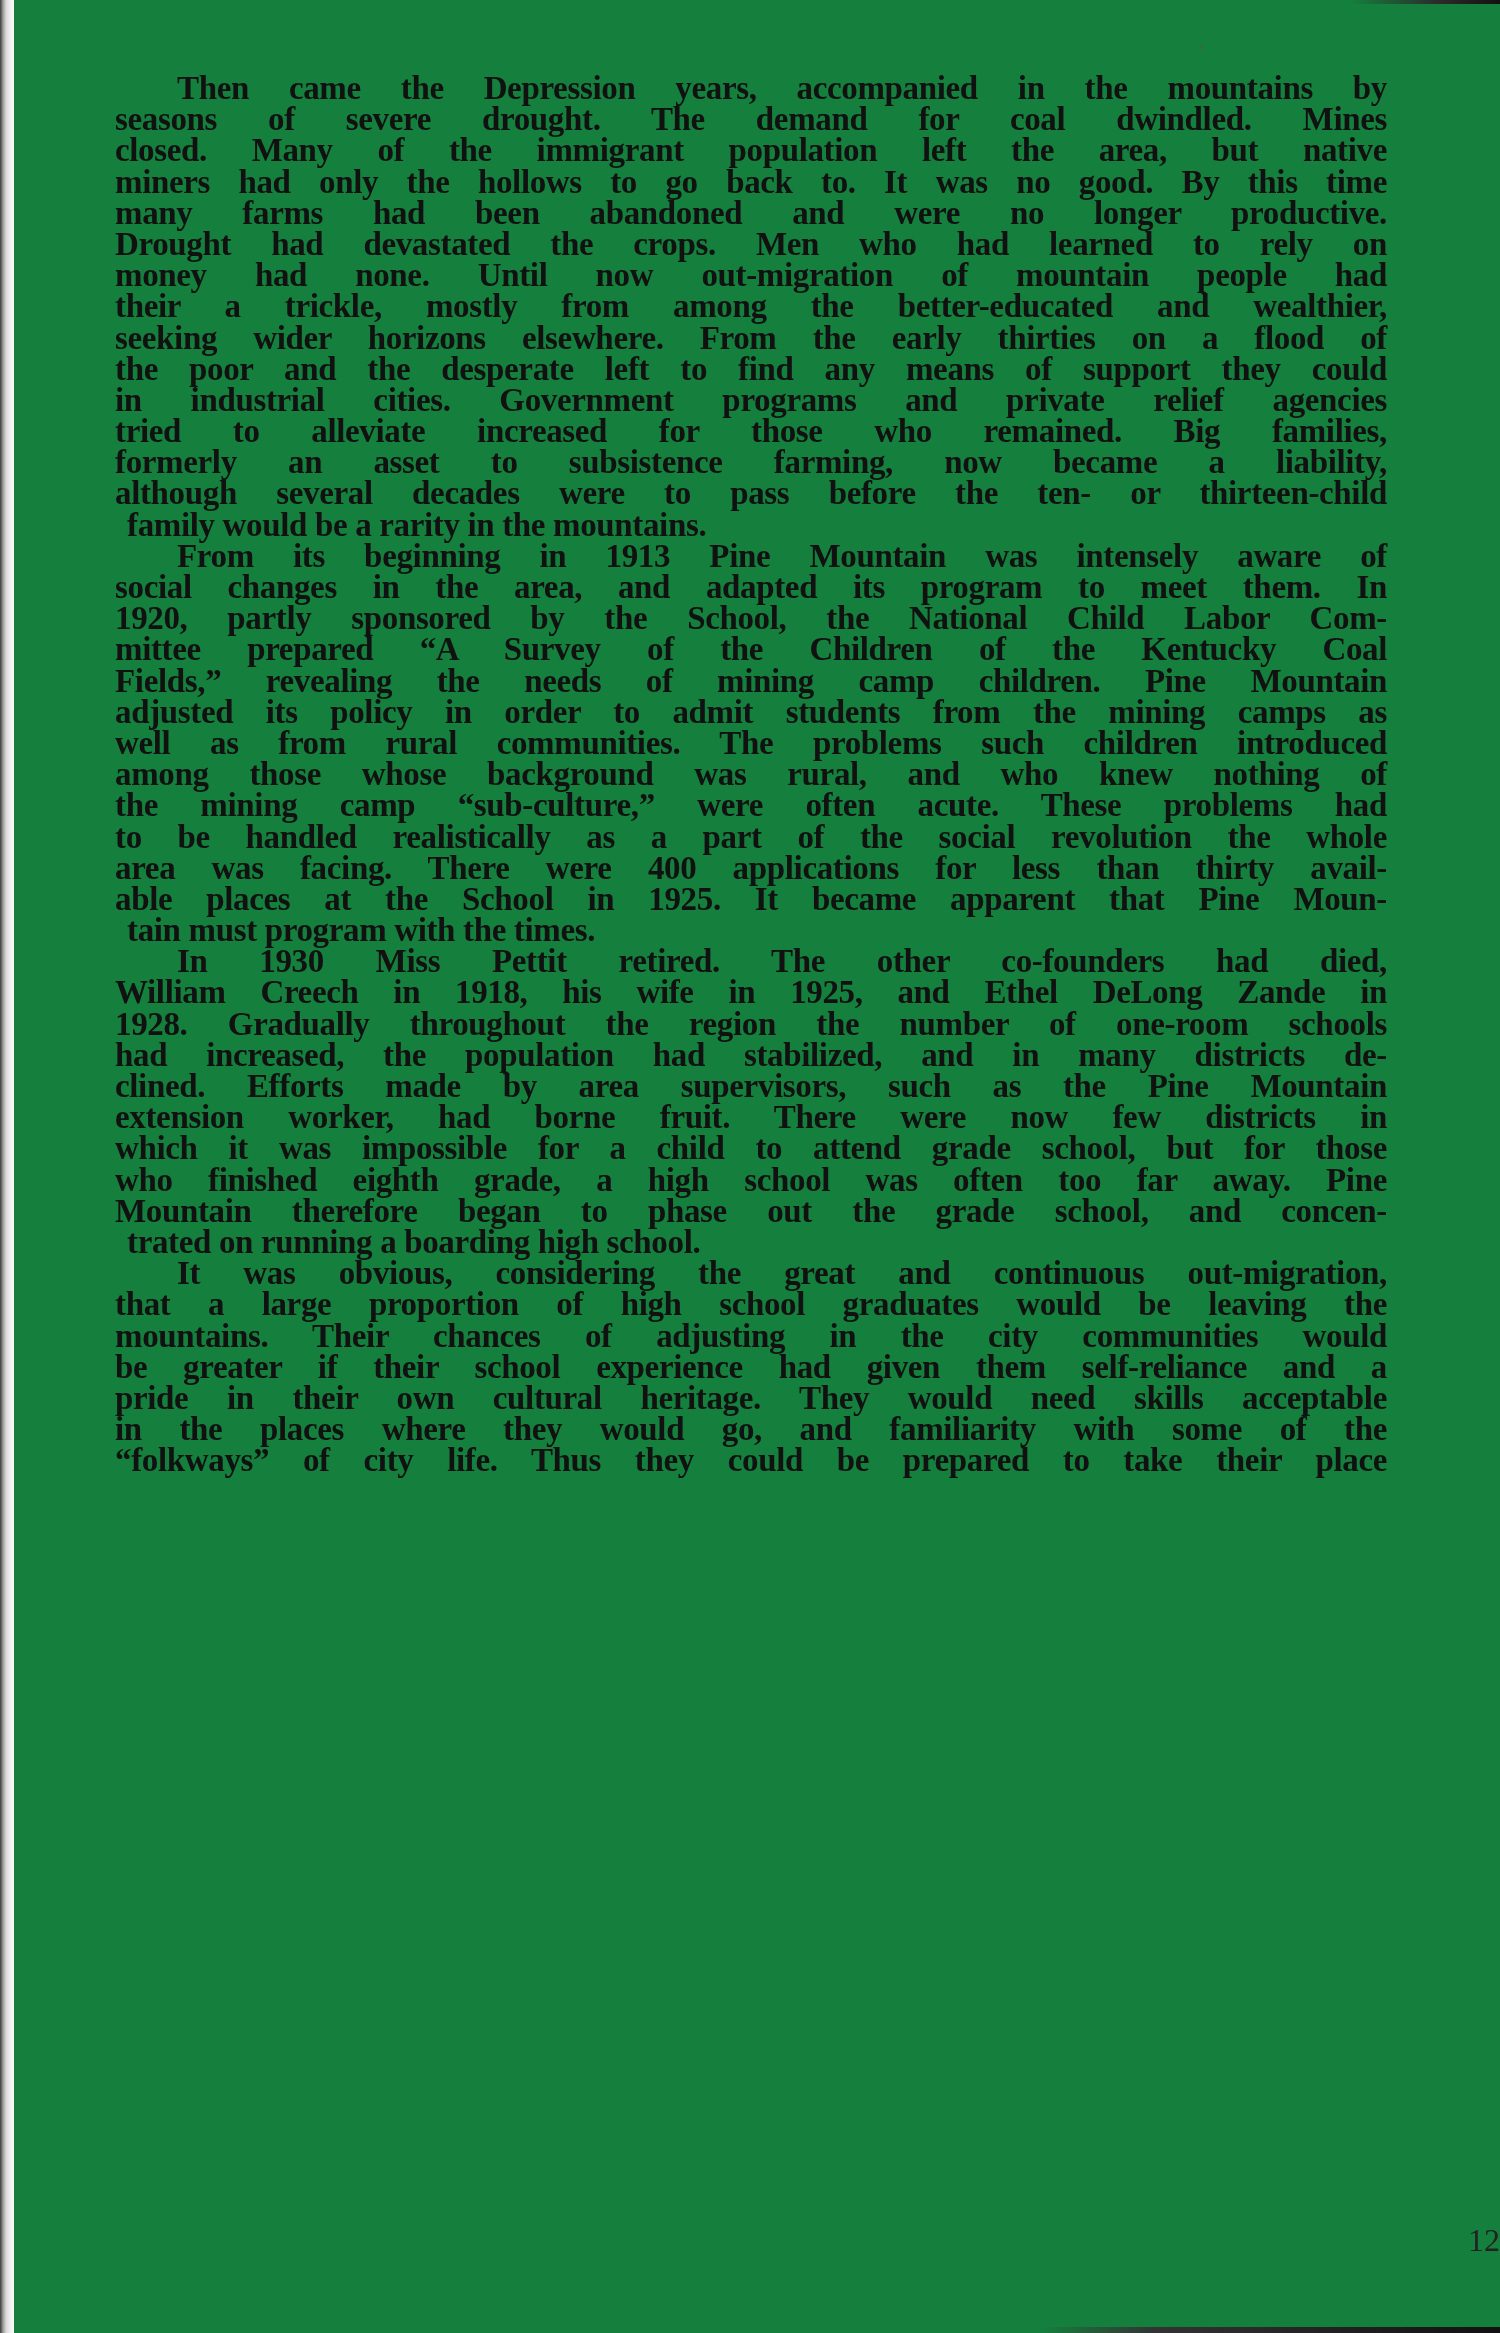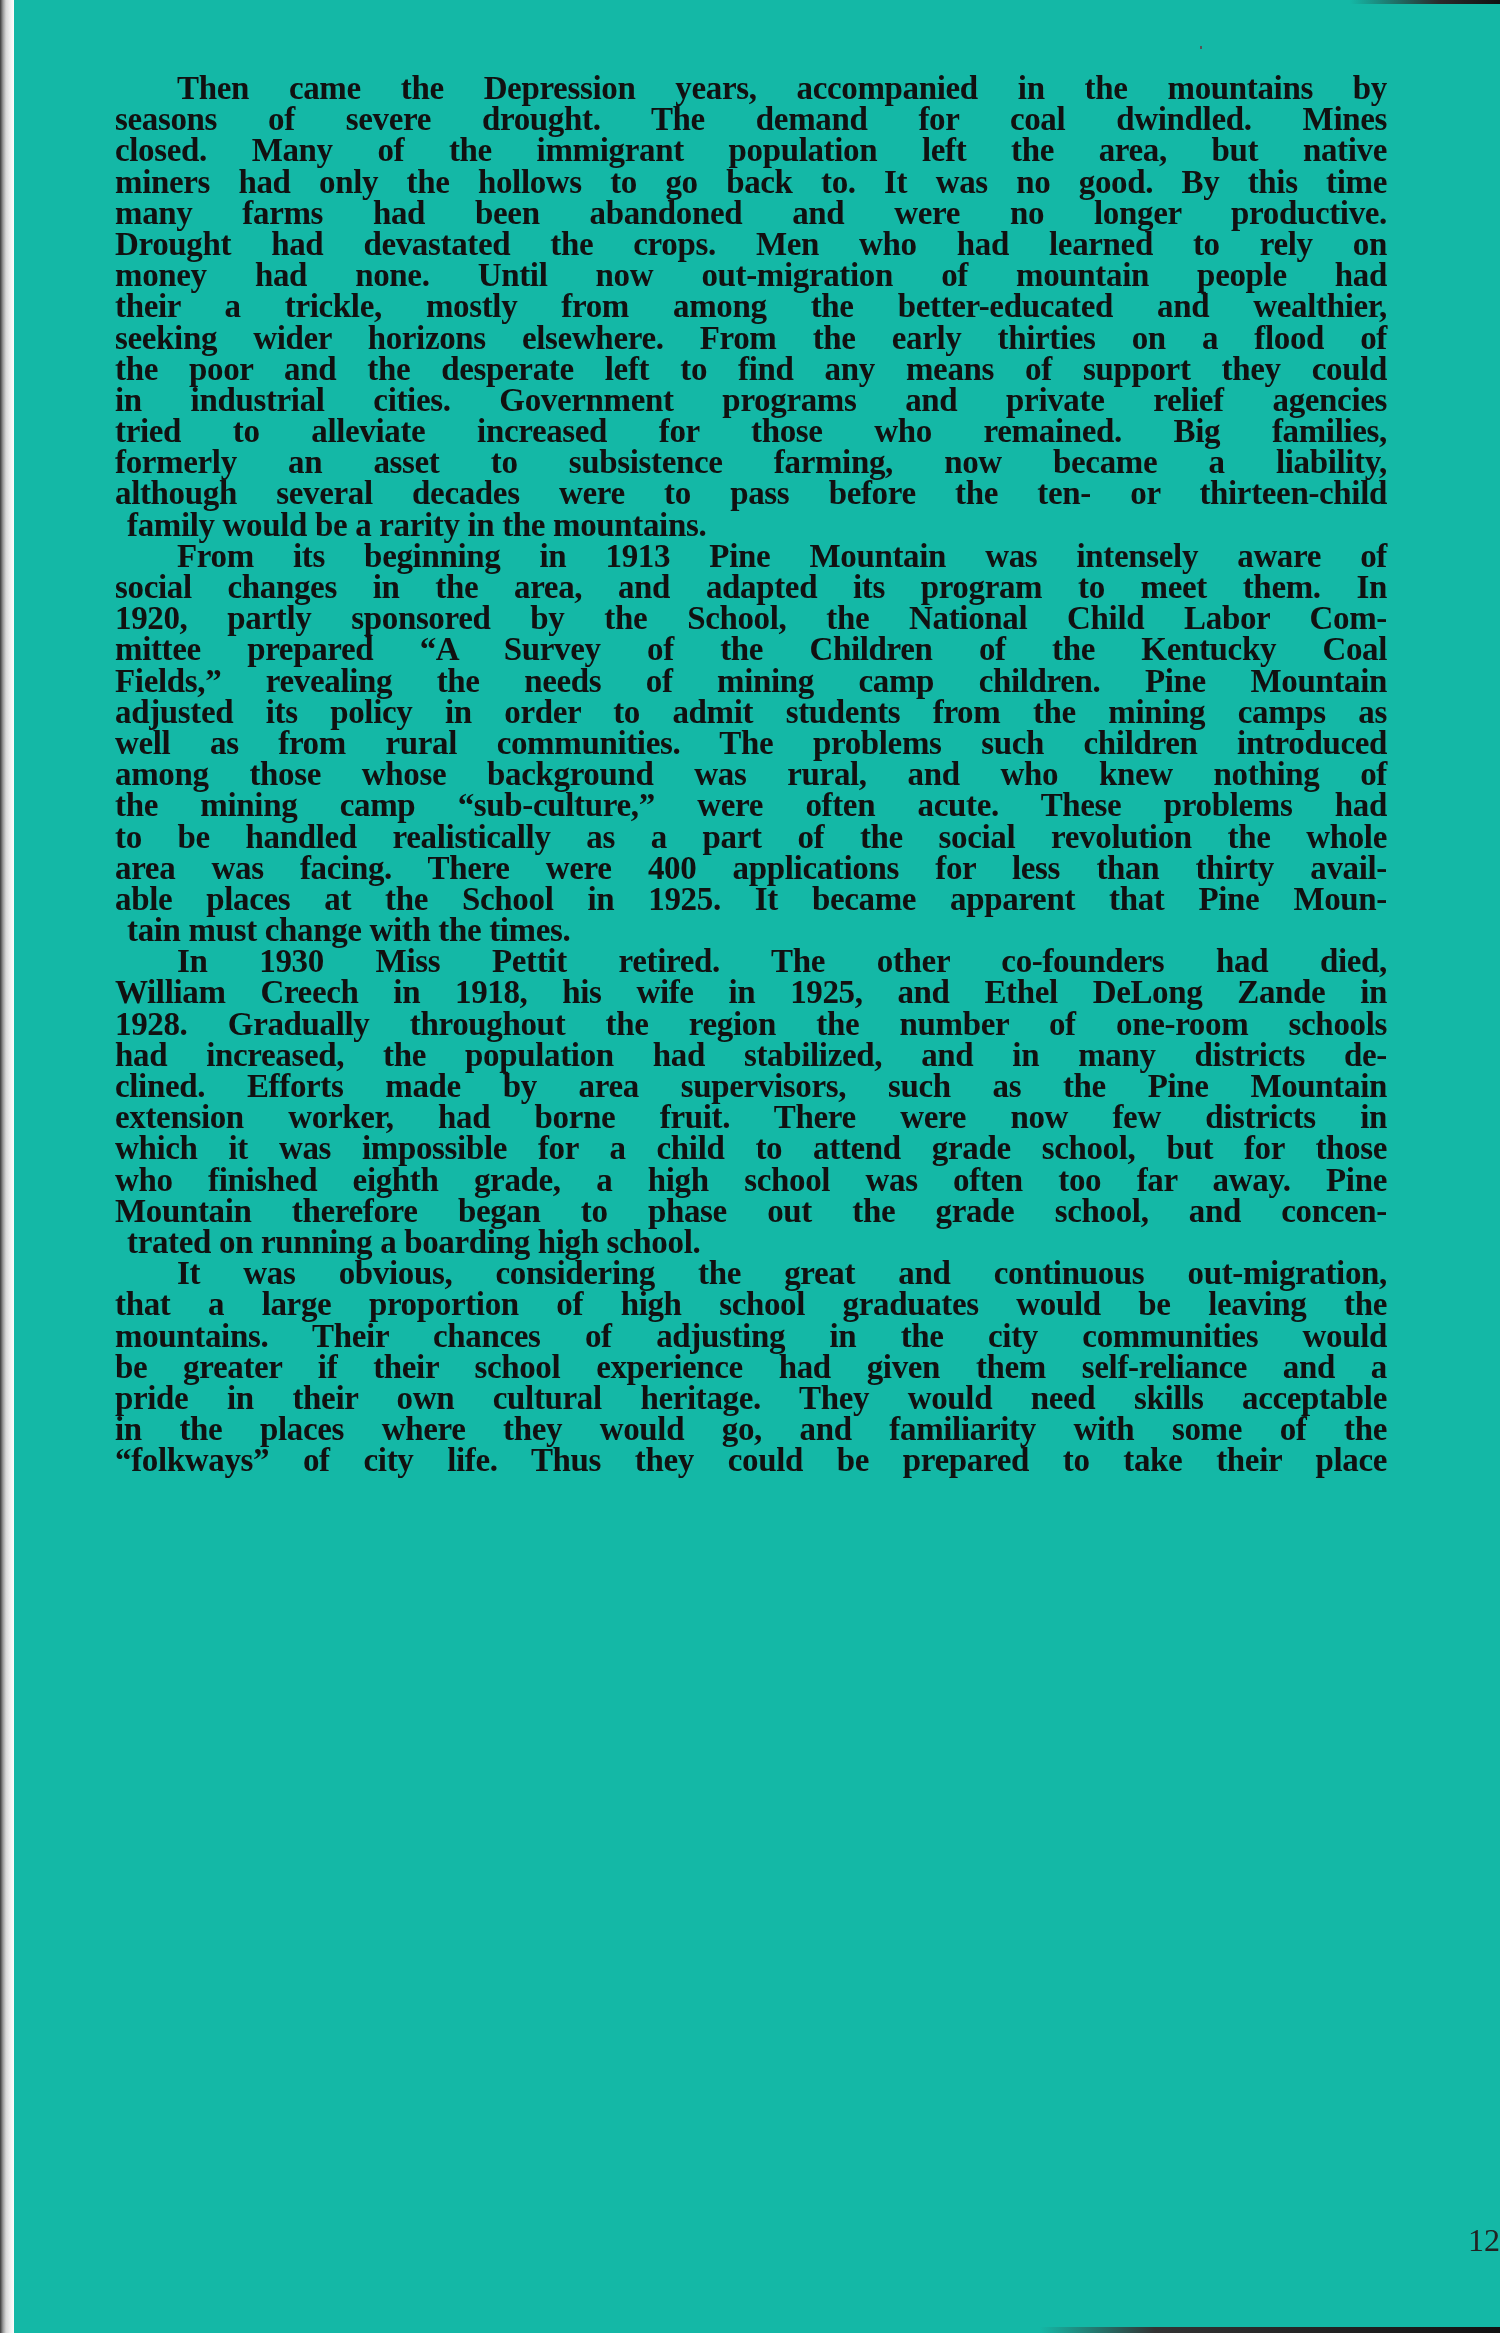--- a/index.html
+++ b/index.html
@@ -11,21 +11,21 @@
       width: 1500px;
       height: 2333px;
       position: relative;
       overflow: hidden;
     }
     .page {
       position: absolute;
       left: 0; top: 0;
       width: 1500px;
       height: 2333px;
-      background: #14b8a6;
+      background: #15803d;
     }
     .left-edge {
       position: absolute;
       left: 0; top: 0;
       width: 14px;
       height: 2333px;
       background: linear-gradient(to right, #3a3a3a 0px, #9a9a9a 3px, #d8d8d8 6px, #efefef 10px, #fdfdfd 14px);
     }
     .top-edge {
       position: absolute;
@@ -122,21 +122,21 @@
       <span class="line">1920, partly sponsored by the School, the National Child Labor Com-</span>
       <span class="line">mittee prepared “A Survey of the Children of the Kentucky Coal</span>
       <span class="line">Fields,” revealing the needs of mining camp children. Pine Mountain</span>
       <span class="line">adjusted its policy in order to admit students from the mining camps as</span>
       <span class="line">well as from rural communities. The problems such children introduced</span>
       <span class="line">among those whose background was rural, and who knew nothing of</span>
       <span class="line">the mining camp “sub-culture,” were often acute. These problems had</span>
       <span class="line">to be handled realistically as a part of the social revolution the whole</span>
       <span class="line">area was facing. There were 400 applications for less than thirty avail-</span>
       <span class="line">able places at the School in 1925. It became apparent that Pine Moun-</span>
-      <span class="line last">tain must change with the times.</span>
+      <span class="line last">tain must program with the times.</span>
     </div>
 
     <div class="paragraph">
       <span class="line indent">In 1930 Miss Pettit retired. The other co-founders had died,</span>
       <span class="line">William Creech in 1918, his wife in 1925, and Ethel DeLong Zande in</span>
       <span class="line">1928. Gradually throughout the region the number of one-room schools</span>
       <span class="line">had increased, the population had stabilized, and in many districts de-</span>
       <span class="line">clined. Efforts made by area supervisors, such as the Pine Mountain</span>
       <span class="line">extension worker, had borne fruit. There were now few districts in</span>
       <span class="line">which it was impossible for a child to attend grade school, but for those</span>

